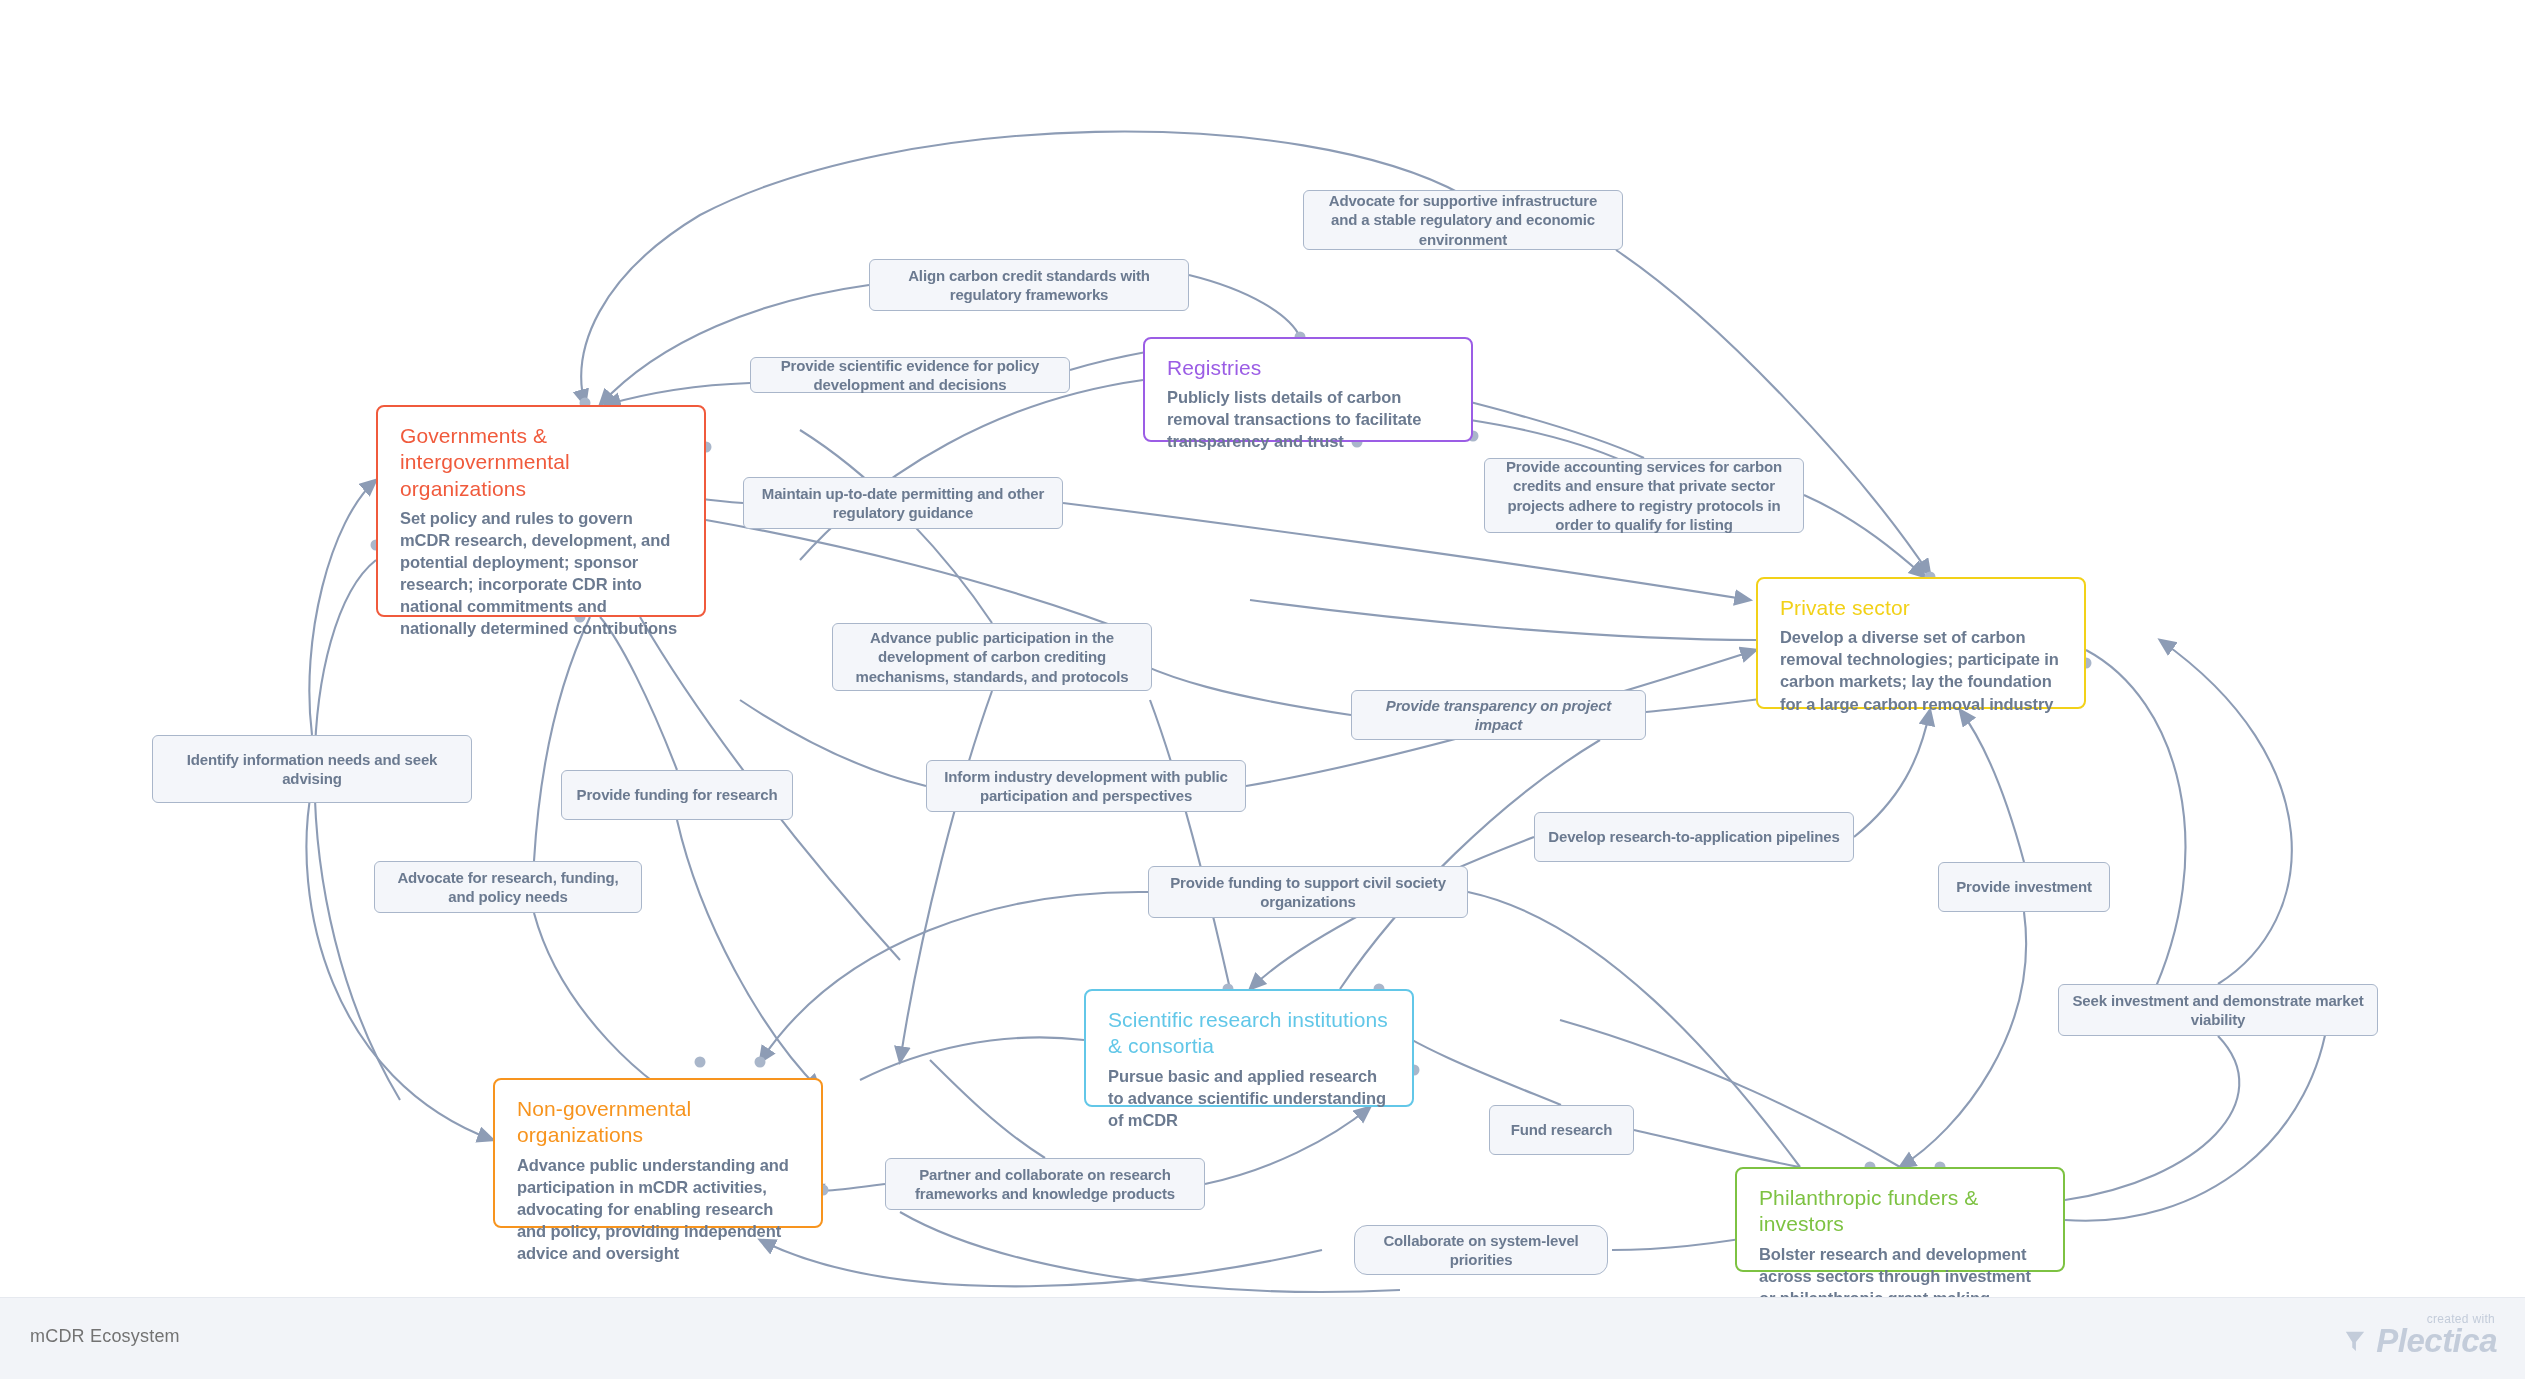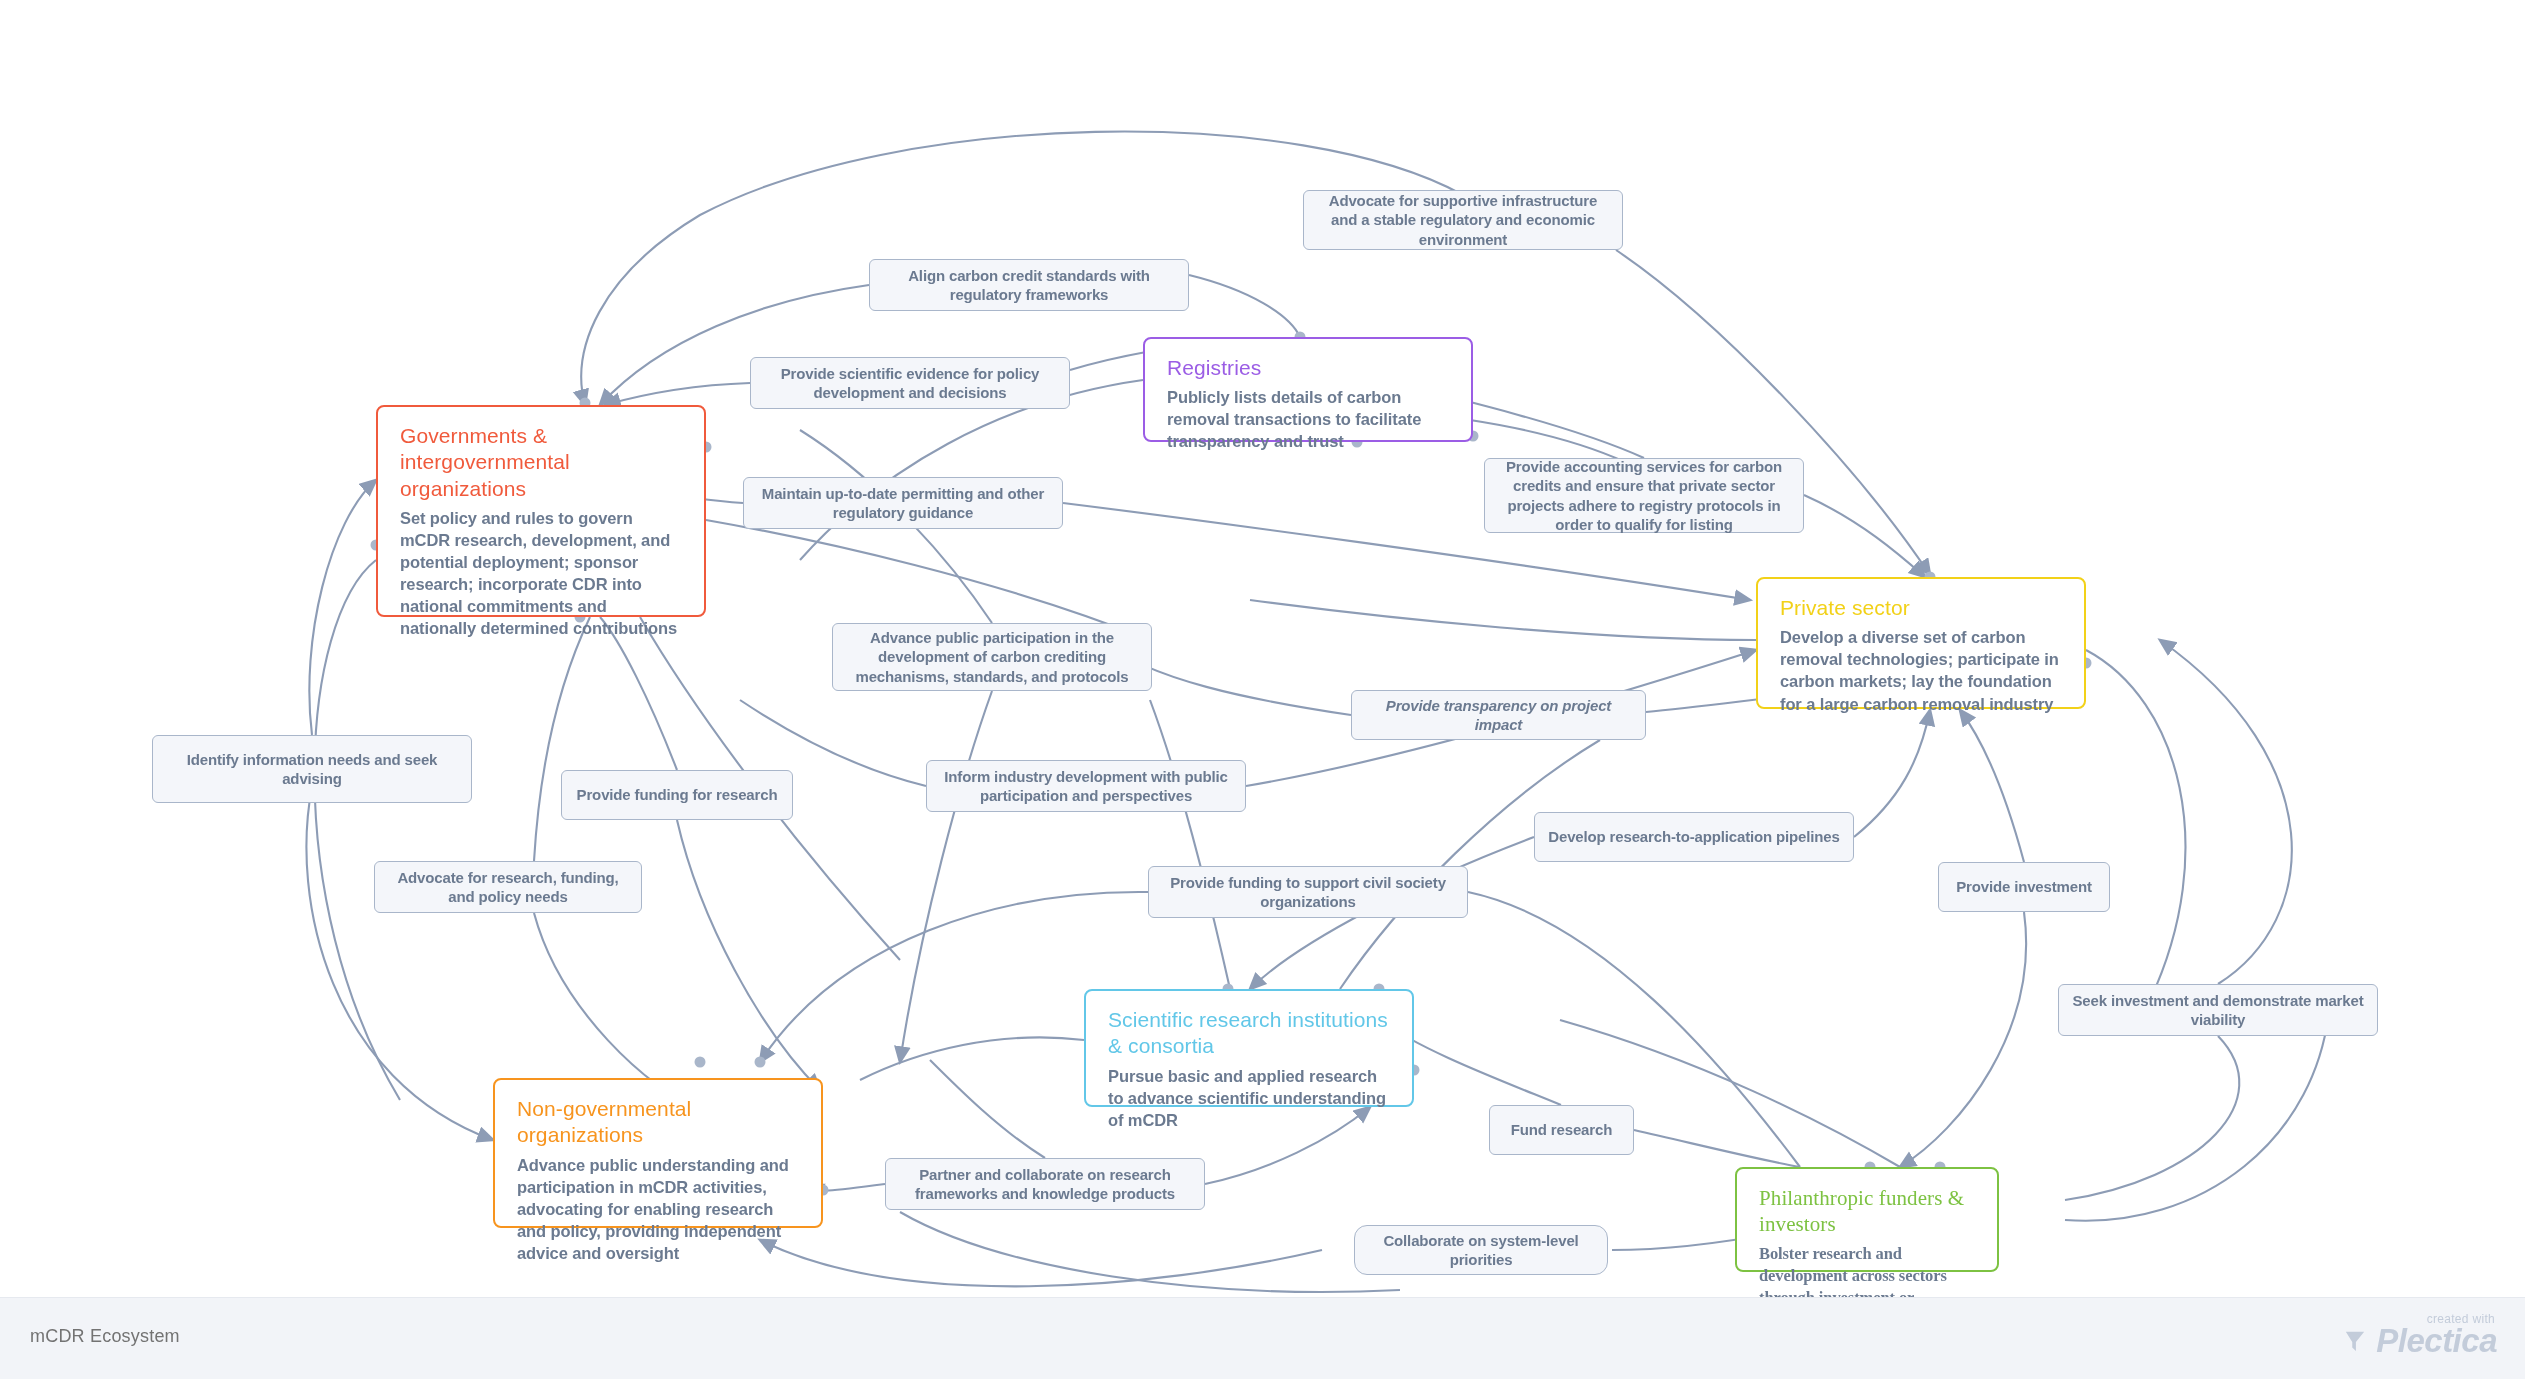--- a/index.html
+++ b/index.html
@@ -215,32 +215,32 @@
   <div class="node" style="left:1084px; top:989px; width:330px; height:118px; border-color:#62c7e8;">
     <div class="title" style="color:#62c7e8;">Scientific research institutions &amp; consortia</div>
     <div class="desc">Pursue basic and applied research to advance scientific understanding of mCDR</div>
   </div>
 
   <div class="node" style="left:493px; top:1062px; width:330px; height:150px; border-color:#f7941e;margin-top:16px;">
     <div class="title" style="color:#f7941e;">Non-governmental organizations</div>
     <div class="desc">Advance public understanding and participation in mCDR activities, advocating for enabling research and policy, providing independent advice and oversight</div>
   </div>
 
-  <div class="node" style="left:1735px; top:1167px; width:264px; height:105px; border-color:#7dc242;font-family:Liberation Serif, serif;">
+  <div class="node" style="left:1735px; top:1167px; width:330px; height:105px; border-color:#7dc242;">
     <div class="title" style="color:#7dc242;">Philanthropic funders &amp; investors</div>
     <div class="desc">Bolster research and development across sectors through investment or philanthropic grant making</div>
   </div>
 
   <div class="label-box" style="left:1303px; top:190px; width:320px; height:60px;">
     <span>Advocate for supportive infrastructure and a stable regulatory and economic environment</span>
   </div>
   <div class="label-box" style="left:869px; top:259px; width:320px; height:52px;">
     <span>Align carbon credit standards with regulatory frameworks</span>
   </div>
-  <div class="label-box" style="left:750px; top:357px; width:320px; height:52px;align-items:center;">
+  <div class="label-box" style="left:750px; top:357px; width:320px; height:36px;align-items:center;">
     <span>Provide scientific evidence for policy development and decisions</span>
   </div>
   <div class="label-box" style="left:743px; top:477px; width:320px; height:52px;">
     <span>Maintain up-to-date permitting and other regulatory guidance</span>
   </div>
   <div class="label-box" style="left:1484px; top:458px; width:320px; height:75px;">
     <span>Provide accounting services for carbon credits and ensure that private sector projects adhere to registry protocols in order to qualify for listing</span>
   </div>
   <div class="label-box" style="left:832px; top:623px; width:320px; height:68px;">
     <span>Advance public participation in the development of carbon crediting mechanisms, standards, and protocols</span>

